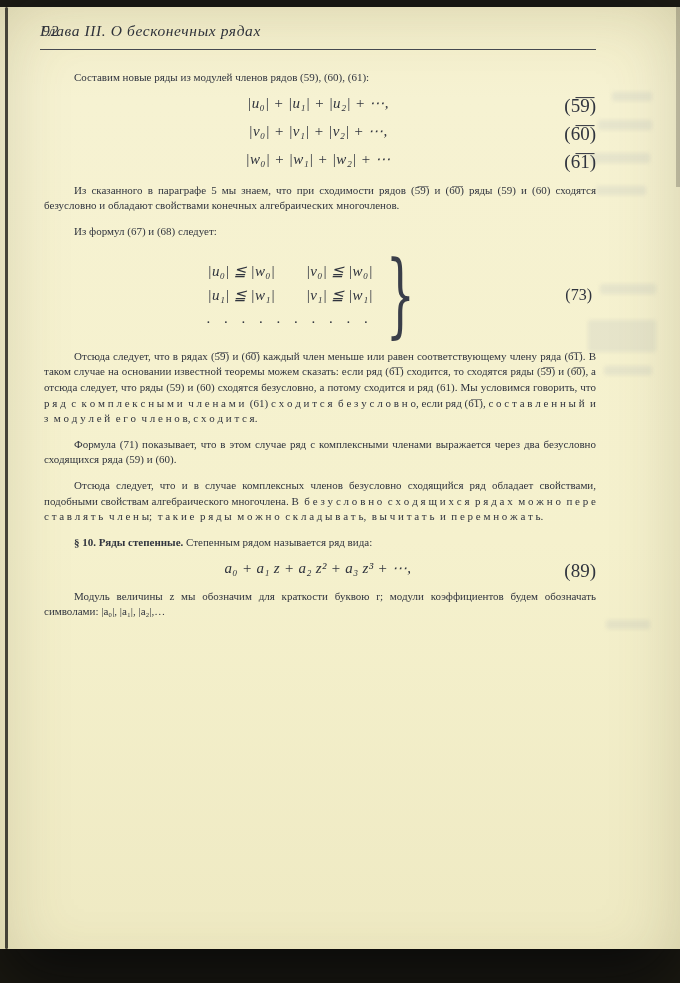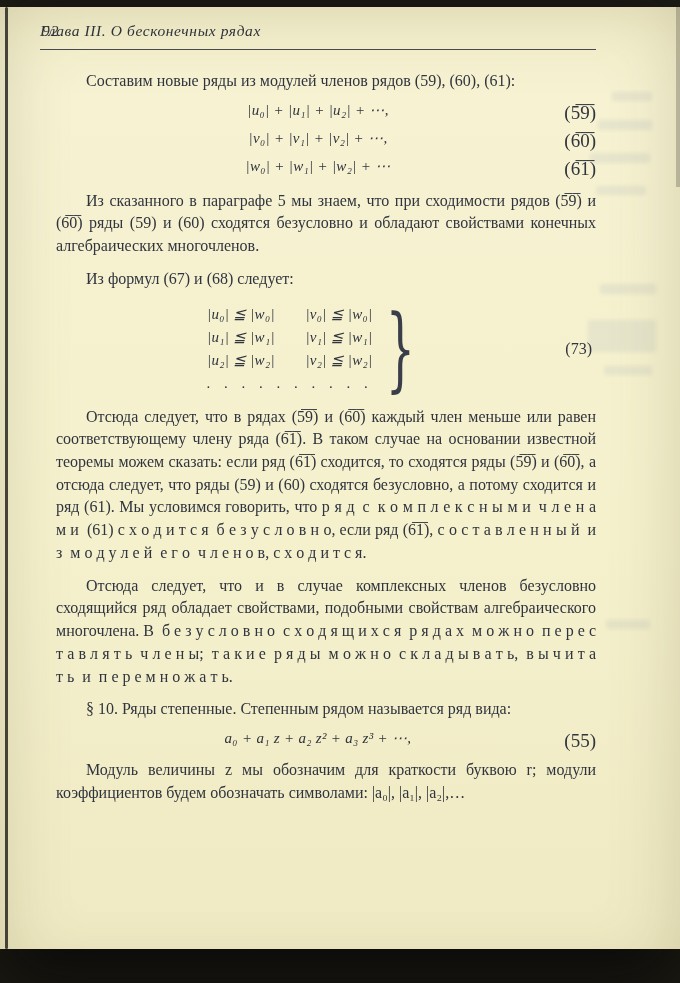--- a/index.html
+++ b/index.html
@@ -35,28 +35,28 @@
   }
 
   .page { position: relative; padding: 22px 84px 0 40px; }
 
   .header { position: relative; height: 22px; font-style: italic; font-size: 15.5px; color: #2e323c; }
   .pageno { position: absolute; left: 2px; top: 0; letter-spacing: 1px; }
   .chapter { display: block; text-align: left; letter-spacing: 0.6px; }
   .rule { border: none; border-top: 1.6px solid #474a52; margin: 5px 0 0 0; }
 
   p.para {
-    margin: 10px 0 0 16px;
-    font-size: 16px;
+    margin: 10px 0 0 4px;
+    font-size: 11px;
     line-height: 1.42;
     text-align: justify;
     text-indent: 30px;
     color: #30343e;
   }
-  .lead { font-weight: normal; }
+  .lead { font-weight: bold; }
 
   .eq-group { }
   .eq {
     position: relative;
     margin: 7px 0;
     text-align: center;
     font-size: 15px;
     line-height: 1.4;
   }
   .eq-body { font-style: italic; letter-spacing: 0.3px; }
@@ -69,21 +69,21 @@
     position: relative;
     margin: 12px 0 8px 0;
     display: flex;
     justify-content: center;
     align-items: center;
   }
   .sys-rows {
     font-size: 15px;
     line-height: 1.55;
     font-style: italic;
-    text-align: center;
+    text-align: right;
     letter-spacing: 0.3px;
   }
   .sys-dots { letter-spacing: 5px; font-style: normal; }
   .sys-brace {
     display: inline-block;
     font-family: "DejaVu Serif", serif;
     font-size: 92px;
     line-height: 0.95;
     transform: scaleX(0.5);
     margin-left: -2px;
@@ -140,37 +140,37 @@
     </div>
 
     <p class="para" style="margin-top:13px">Из сказанного в параграфе 5 мы знаем, что при сходимости рядов (5̅9̅) и (6̅0̅) ряды (59) и (60) сходятся безусловно и обладают свойствами конечных алгебраических многочленов.</p>
 
     <p class="para">Из формул (67) и (68) следует:</p>
 
     <div class="eq-sys">
       <div class="sys-rows">
         <div class="sys-row">|u₀| ≦ |w₀|  |v₀| ≦ |w₀|</div>
         <div class="sys-row">|u₁| ≦ |w₁|  |v₁| ≦ |w₁|</div>
-        <div class="sys-row">|u₂| ≦ |w₂|  |v₂| ≦ |w₂|</div>
         <div class="sys-row sys-dots">. . . . . . . . . .</div>
       </div>
       <span class="sys-brace">}</span>
       <span class="eq-label">(73)</span>
     </div>
 
     <p class="para">Отсюда следует, что в рядах (5̅9̅) и (6̅0̅) каждый член меньше или равен соответствующему члену ряда (6̅1̅). В таком случае на основании известной теоремы можем сказать: если ряд (6̅1̅) сходится, то сходятся ряды (5̅9̅) и (6̅0̅), а отсюда следует, что ряды (59) и (60) сходятся безусловно, а потому сходится и ряд (61). Мы условимся говорить, что р я д с к о м п л е к с н ы м и ч л е н а м и (61) с х о д и т с я б е з у с л о в н о, если ряд (6̅1̅), с о с т а в л е н н ы й и з м о д у л е й е г о ч л е н о в, с х о д и т с я.</p>
 
+    <p class="para">Формула (71) показывает, что в этом случае ряд с комплексными членами выражается через два безусловно сходящихся ряда (59) и (60).</p>
 
     <p class="para">Отсюда следует, что и в случае комплексных членов безусловно сходящийся ряд обладает свойствами, подобными свойствам алгебраического многочлена. В б е з у с л о в н о с х о д я щ и х с я р я д а х м о ж н о п е р е с т а в л я т ь ч л е н ы; т а к и е р я д ы м о ж н о с к л а д ы в а т ь, в ы ч и т а т ь и п е р е м н о ж а т ь.</p>
 
     <p class="para"><span class="lead">§ 10. Ряды степенные.</span><span> Степенным рядом называется ряд вида:</span></p>
 
     <div class="eq" style="">
       <span class="eq-body">a₀ + a₁ z + a₂ z² + a₃ z³ + ⋯,</span>
-      <span class="eq-label">(55)</span>
+      <span class="eq-label">(89)</span>
     </div>
 
 
     <p class="para">Модуль величины z мы обозначим для краткости буквою r; модули коэффициентов будем обозначать символами: |a₀|, |a₁|, |a₂|,…</p>
 
   </div>
 
   <div class="edge-bottom"></div>
   <div class="vignette"></div>
 </div>

